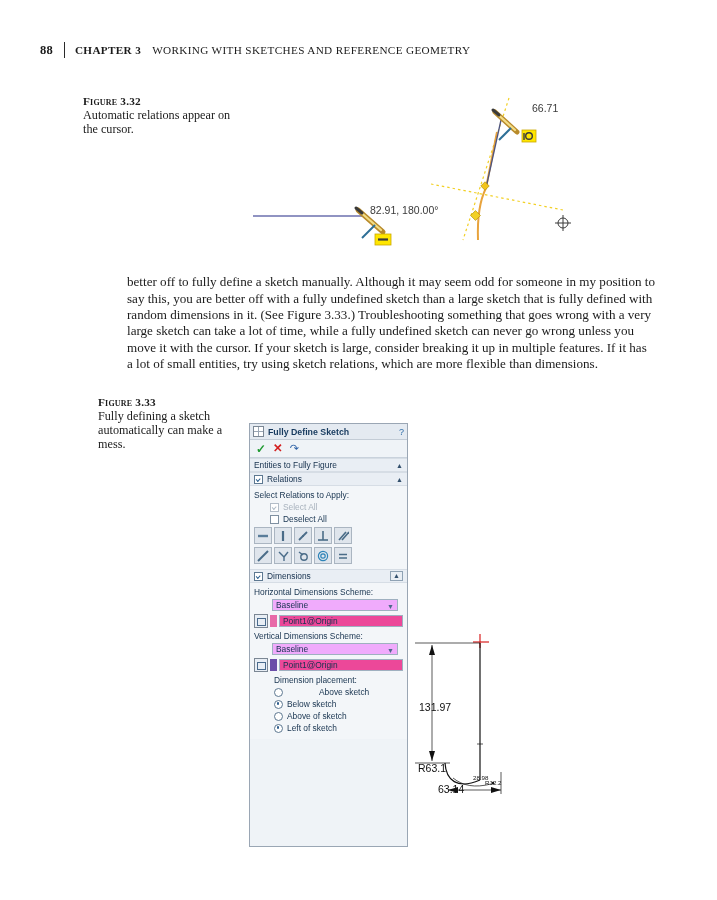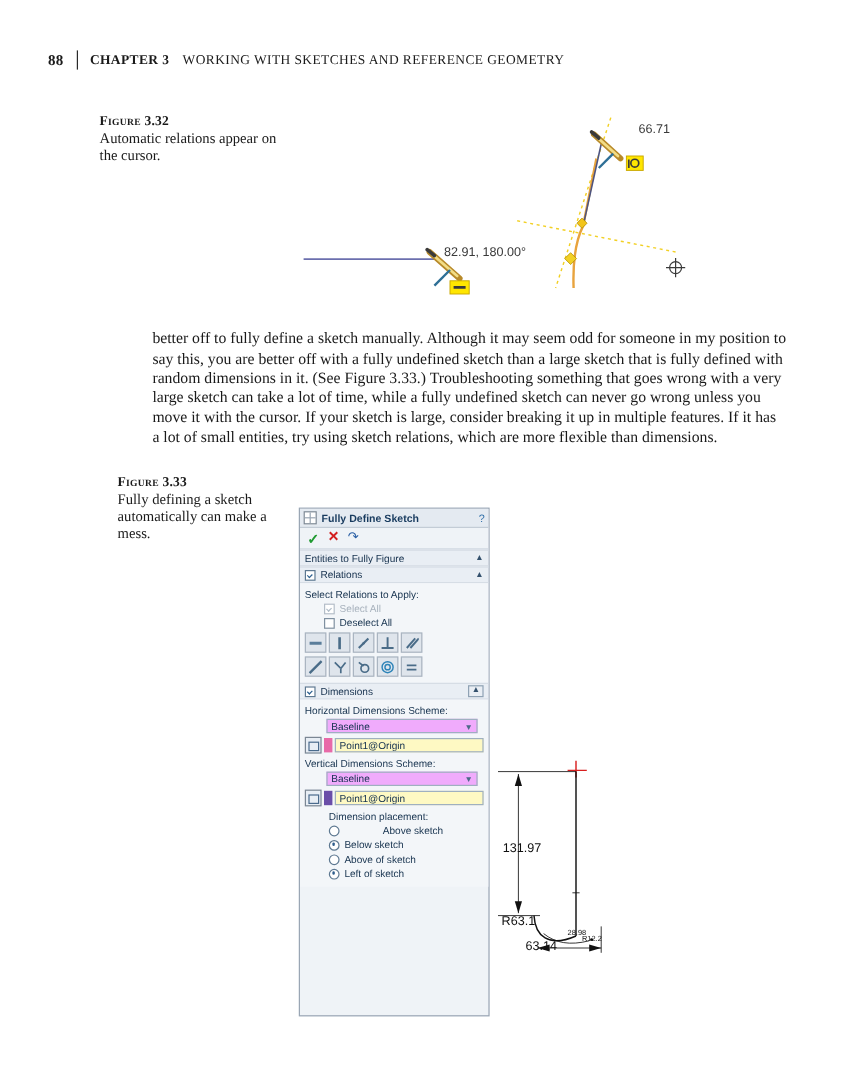--- a/index.html
+++ b/index.html
@@ -83,21 +83,21 @@
   .relbtn svg{display:block;}
 
   .combo{position:relative;margin:2px 0 3px 18px;width:126px;height:12px;background:#f0abfc;border:1px solid #9fb0c0;display:flex;align-items:center;box-sizing:border-box;}
   .combo .ctext{font-size:8.4px;color:#13304e;padding-left:3px;}
   .combo .carrow{position:absolute;right:3px;top:3px;font-size:7px;color:#4b6a88;}
 
   .selrow{display:flex;align-items:center;margin:1px 0 3px 0;gap:2px;}
   .selicon{width:12px;height:12px;border:1px solid #7b8794;background:#e8eef5;position:relative;flex:none;}
   .selicon:before{content:"";position:absolute;left:1.5px;top:3px;right:1.5px;bottom:1.5px;border:1px solid #4a6b8d;}
   .swatch{width:7px;height:12px;flex:none;}
-  .selfield{flex:1;height:12px;background:#fef9c3;border:1px solid #9fb0c0;font-size:8.4px;color:#13304e;
+  .selfield{flex:1;height:12px;background:#ec4899;border:1px solid #9fb0c0;font-size:8.4px;color:#13304e;
     display:flex;align-items:center;padding-left:3px;box-sizing:border-box;}
 
   .dimplace{margin-left:20px;}
   .dimplace .subtle{margin-left:0;font-weight:normal;}
 
   
   #fig333sk{position:absolute;left:405px;top:612px;width:180px;height:196px;}
   #fig333sk svg{position:absolute;left:0;top:0;}
   .skt{position:absolute;font-family:"Liberation Sans",sans-serif;font-size:10.5px;color:#101010;white-space:nowrap;}
   .skt.sm{font-size:6.2px;color:#141414;}

